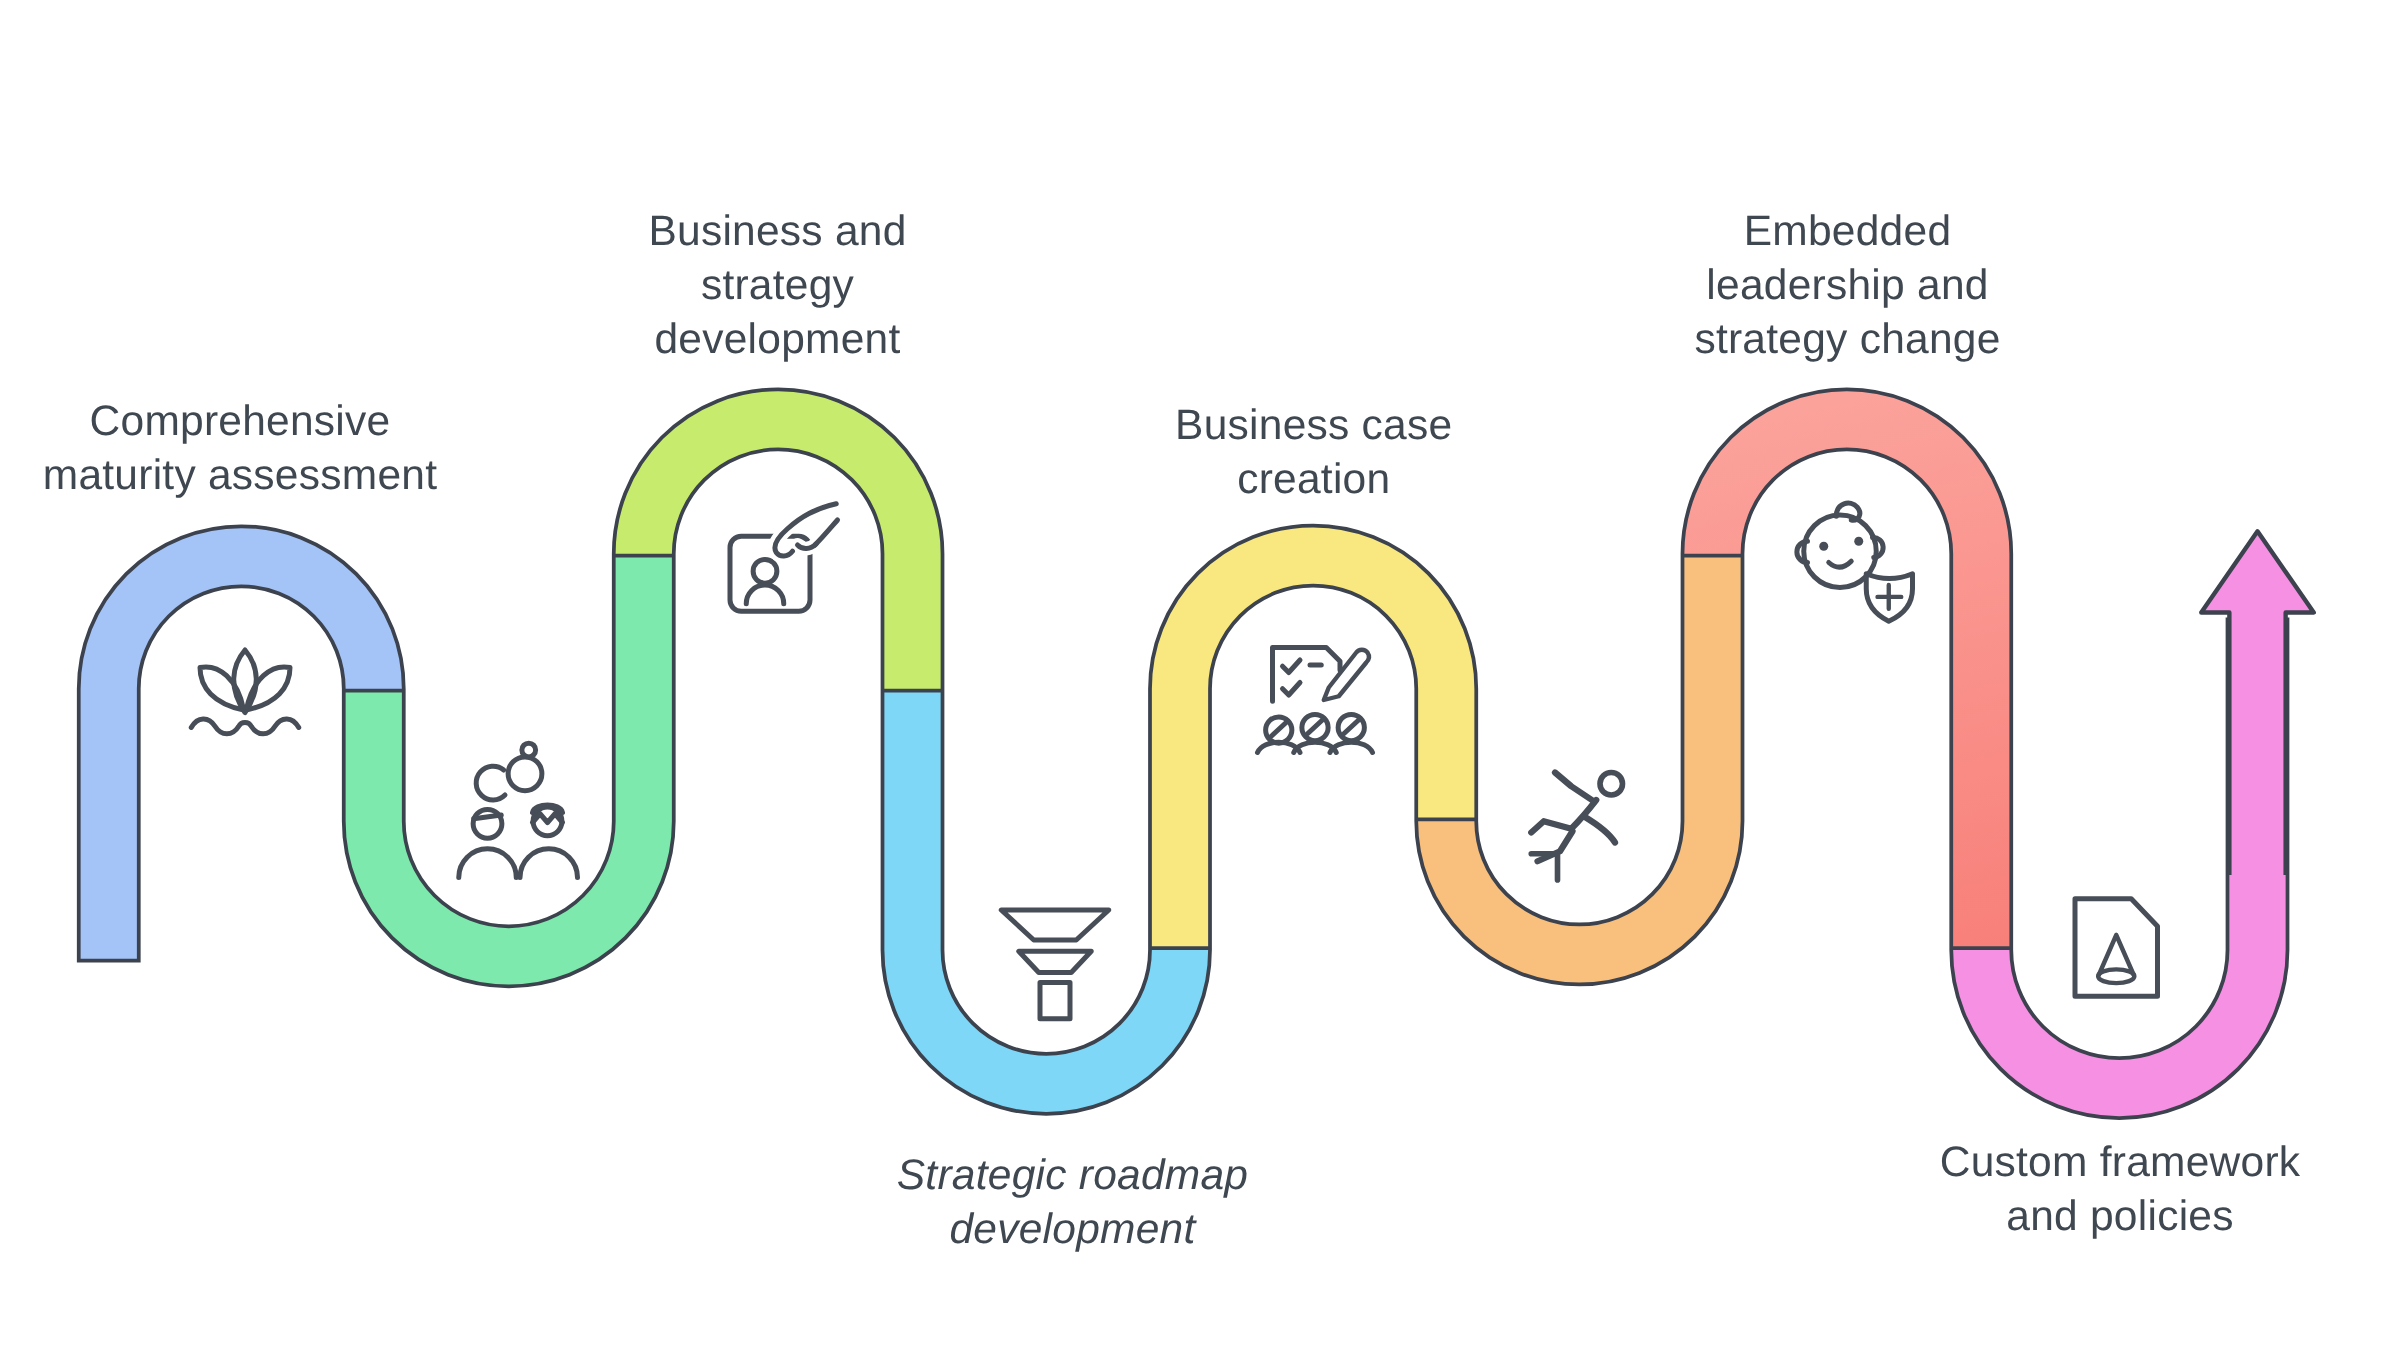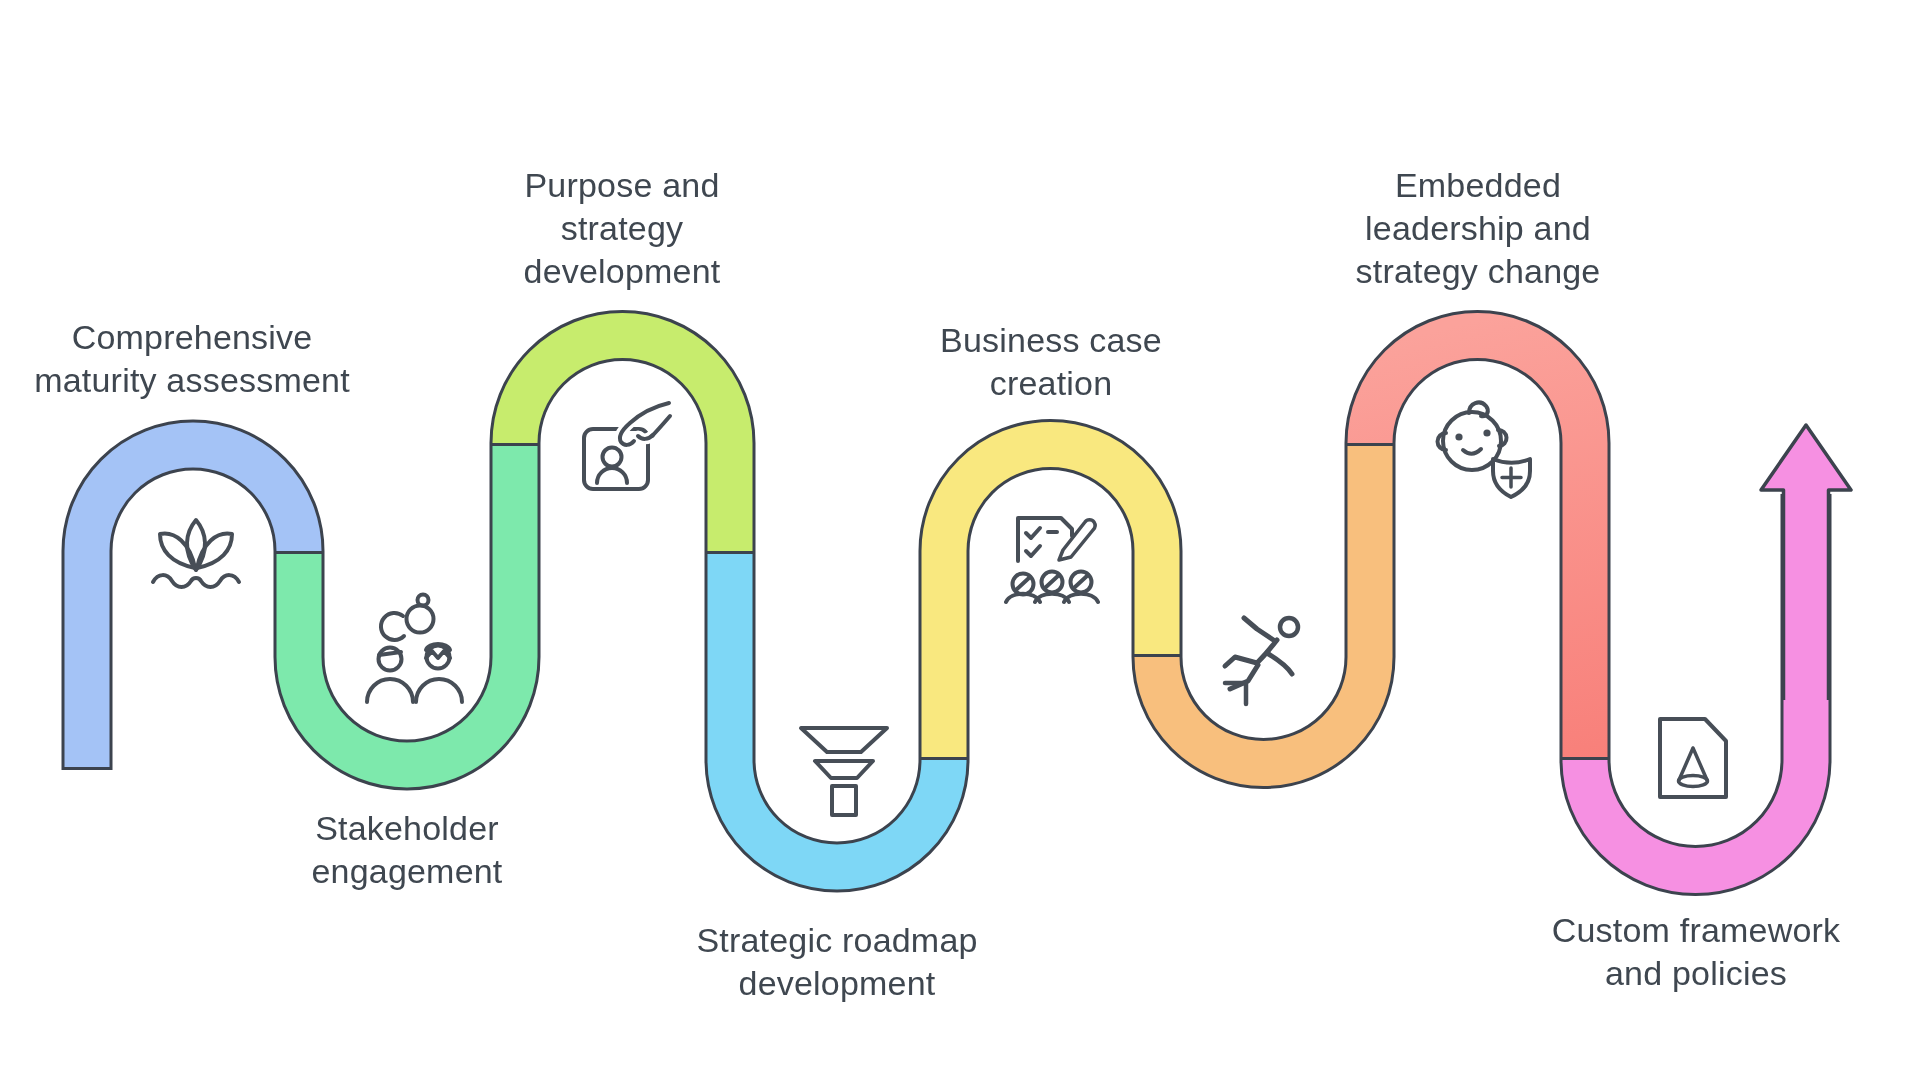--- a/index.html
+++ b/index.html
@@ -129,26 +129,24 @@
 
     <g fill="none" stroke="#474e57" stroke-width="4" stroke-linecap="round" stroke-linejoin="round">
       <path d="M 1726 797 L 1660 797 L 1660 719 L 1705 719 L 1726 741 Z"></path>
       <path d="M 1693 748 L 1679 780 M 1693 748 L 1707 780" stroke-width="3.5"></path>
       <ellipse cx="1693" cy="781" rx="14.5" ry="5.5" stroke-width="3.5"></ellipse>
     </g>
   </svg>
 
   <div class="stage-label" style="left:192px; top:316px;">Comprehensive
 maturity assessment</div>
-  <div class="stage-label" style="left:407px; top:807px;">Stakeholder
-engagement</div>
-  <div class="stage-label" style="left:622px; top:164px;">Purpose and
+  <div class="stage-label" style="left:622px; top:164px;">Business and
 strategy
 development</div>
-  <div class="stage-label" style="left:837px; top:919px;">Strategic roadmap
+  <div class="stage-label" style="left:858px; top:919px;font-style:italic;">Strategic roadmap
 development</div>
   <div class="stage-label" style="left:1051px; top:319px;text-align:center;">Business case
 creation</div>
   <div class="stage-label" style="left:1478px; top:164px;">Embedded
 leadership and
 strategy change</div>
   <div class="stage-label" style="left:1696px; top:909px;">Custom framework
 and policies</div>
 
 </div>

